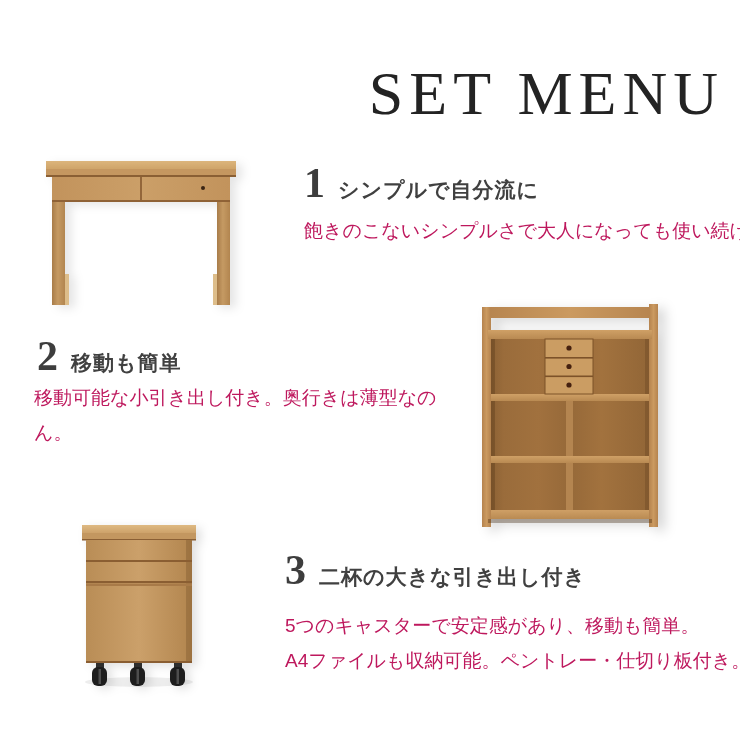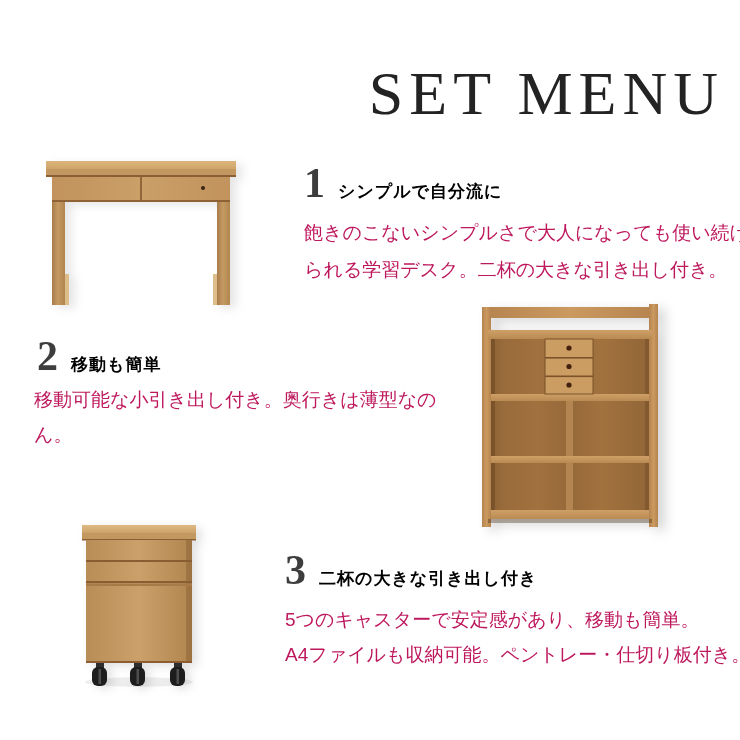--- a/index.html
+++ b/index.html
@@ -24,37 +24,37 @@
 
   
   .feature { position: absolute; }
   .feature-head { display: flex; align-items: baseline; gap: 13px; }
   .num {
     font-family: "Liberation Serif", "DejaVu Serif", serif;
     font-size: 42px; line-height: 40px; font-weight: 700;
     color: #3d3d3d;
   }
   .heading {
-    font-size: 17px; line-height: 26px; font-weight: 700;
-    color: #000000; letter-spacing: 1px;
+    font-size: 21px; line-height: 26px; font-weight: 700;
+    color: #404040; letter-spacing: 1px;
   }
   .body-text { color: #be185d; font-size: 19px; }
   .body-line { white-space: nowrap; }
 
   .s1 { left: 304px; top: 163px; width: 432px; }
   .s1 .body-text { margin-top: 9px; }
   .s1 .body-line { line-height: 37px; }
 
   .s2 { left: 34px; top: 336px; width: 420px; }
   .s2 .feature-head { padding-left: 3px; }
   .s2 .body-text { margin-top: 4px; }
   .s2 .body-line { line-height: 35px; }
 
   .s3 { left: 285px; top: 550px; width: 455px; }
-  .s3 .body-text { margin-top: 10px; }
+  .s3 .body-text { margin-top: 18px; }
   .s3 .body-line { line-height: 35px; }
 
   
   .figure { position: absolute; }
   .fig-desk  { left: 46px;  top: 161px; width: 190px; height: 145px; }
   .fig-shelf { left: 482px; top: 304px; width: 176px; height: 223px; }
   .fig-wagon { left: 82px;  top: 524px; width: 114px; height: 164px; }
   .fig-desk  svg { filter: drop-shadow(6px 3px 5px rgba(0,0,0,0.10)); }
   .fig-shelf svg { filter: drop-shadow(7px 4px 6px rgba(0,0,0,0.16)); }
   .fig-wagon svg { filter: drop-shadow(5px 3px 5px rgba(0,0,0,0.12)); }
@@ -98,21 +98,20 @@
     </svg>
   </div>
 
   <section class="feature s1">
     <div class="feature-head">
       <span class="num">1</span>
       <span class="heading">シンプルで自分流に</span>
     </div>
     <div class="body-text">
       <div class="body-line">飽きのこないシンプルさで大人になっても使い続け</div>
-      <div class="body-line">られる学習デスク。二杯の大きな引き出し付き。</div>
     </div>
   </section>
 
   <section class="feature s2">
     <div class="feature-head">
       <span class="num">2</span>
       <span class="heading">移動も簡単</span>
     </div>
     <div class="body-text">
       <div class="body-line">移動可能な小引き出し付き。奥行きは薄型なの</div>

